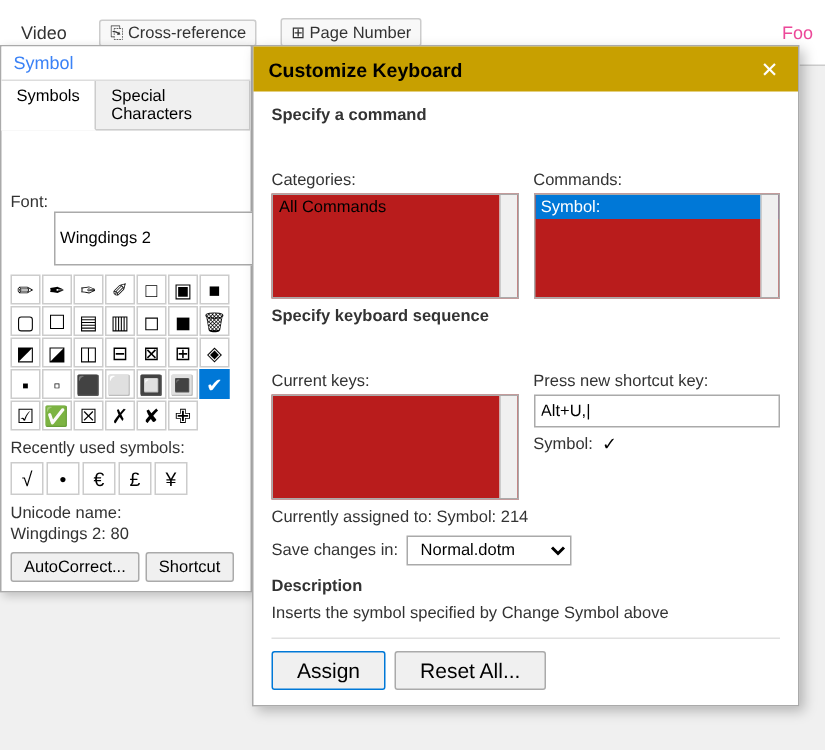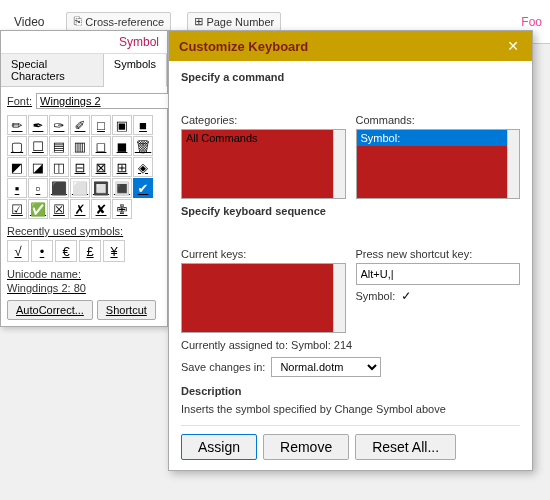--- a/index.html
+++ b/index.html
@@ -60,60 +60,60 @@
       width: 168px;
       background: #fff;
       border: 1px solid #aaa;
       box-shadow: 2px 2px 6px rgba(0,0,0,0.2);
       z-index: 5;
     }
     .symbol-dialog-titlebar {
       background: #fff;
       padding: 4px 8px;
       font-size: 12px;
-      color: #be185d;
+      color: #3b82f6;
       border-bottom: 1px solid #ddd;
       display: flex;
       align-items: center;
-      justify-content: flex-end;
+      justify-content: flex-start;
     }
     .symbol-tabs {
       display: flex;
       border-bottom: 1px solid #ccc;
       background: #f0f0f0;
     }
     .symbol-tab {
       padding: 4px 10px;
       font-size: 11px;
       cursor: pointer;
       border-right: 1px solid #ccc;
       background: #f0f0f0;
     }
     .symbol-tab.active {
       background: #fff;
       border-bottom: 1px solid #fff;
       margin-bottom: -1px;
     }
     .symbol-body {
       padding: 6px;
-      text-decoration: underline;
     }
     .font-row {
       display: flex;
       align-items: center;
       gap: 4px;
       margin-bottom: 6px;
     }
     .font-label { font-size: 11px; color: #333; }
     .font-select {
       flex: 1;
       font-size: 11px;
       border: 1px solid #aaa;
-      padding: 1px 3px;
-      background: #fff;
+      padding: 11px 3px;
+      background: #fff;
+      margin-top: 48px;
     }
     .symbol-grid {
       display: grid;
       grid-template-columns: repeat(7, 20px);
       gap: 1px;
       margin-bottom: 6px;
     }
     .symbol-cell {
       width: 20px;
       height: 20px;
@@ -191,21 +191,21 @@
     .keyboard-titlebar {
       background: #c8a000;
       padding: 6px 10px;
       display: flex;
       align-items: center;
       justify-content: space-between;
     }
     .keyboard-title {
       font-size: 13px;
       font-weight: 600;
-      color: #7f1d1d;
+      color: #000000;
     }
     .keyboard-close {
       width: 18px;
       height: 18px;
       background: transparent;
       border: none;
       color: #fff;
       font-size: 14px;
       cursor: pointer;
       display: flex;
@@ -357,22 +357,22 @@
   <div class="ribbon-right">
     <span class="foo-label">Foo</span>
   </div>
 </div>
 
 <div class="symbol-dialog">
   <div class="symbol-dialog-titlebar">
     <span>Symbol</span>
   </div>
   <div class="symbol-tabs">
+    <div class="symbol-tab active">Symbols</div>
     <div class="symbol-tab">Special Characters</div>
-    <div class="symbol-tab active">Symbols</div>
   </div>
   <div class="symbol-body">
     <div class="font-row">
       <span class="font-label">Font:</span>
       <input class="font-select" type="text" value="Wingdings 2" style="">
     </div>
     <div class="symbol-grid">
       <div class="symbol-cell">✏</div>
       <div class="symbol-cell">✒</div>
       <div class="symbol-cell">✑</div>
@@ -476,19 +476,18 @@
       </select>
     </div>
 
     <div class="description-section">
       <div class="section-label">Description</div>
       <div class="description-text">Inserts the symbol specified by Change Symbol above</div>
     </div>
 
     <div class="action-buttons">
       <button class="action-btn primary">Assign</button>
-      <button class="action-btn">Remove</button>
       <button class="action-btn">Reset All...</button>
     </div>
   </div>
 </div>
 
 <div class="help-btn">?</div>
 
 </body></html>

